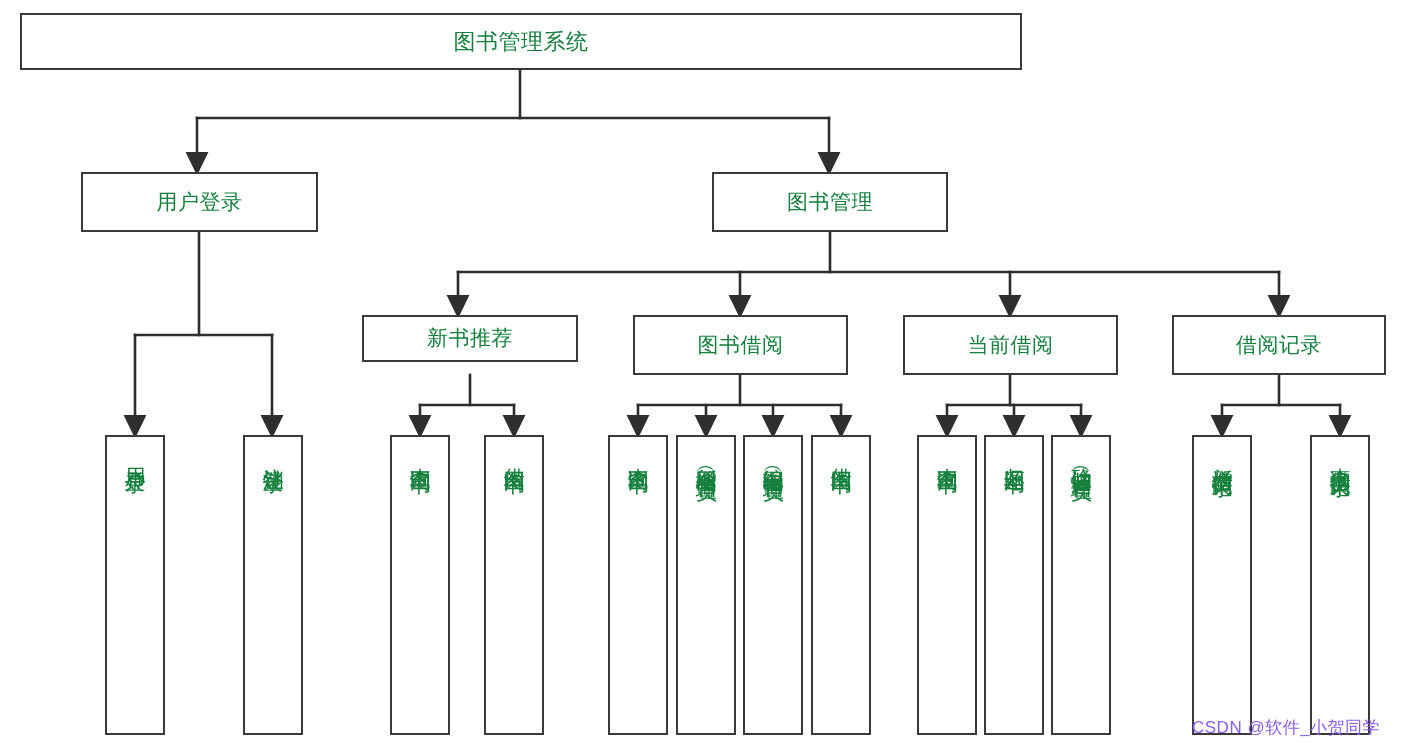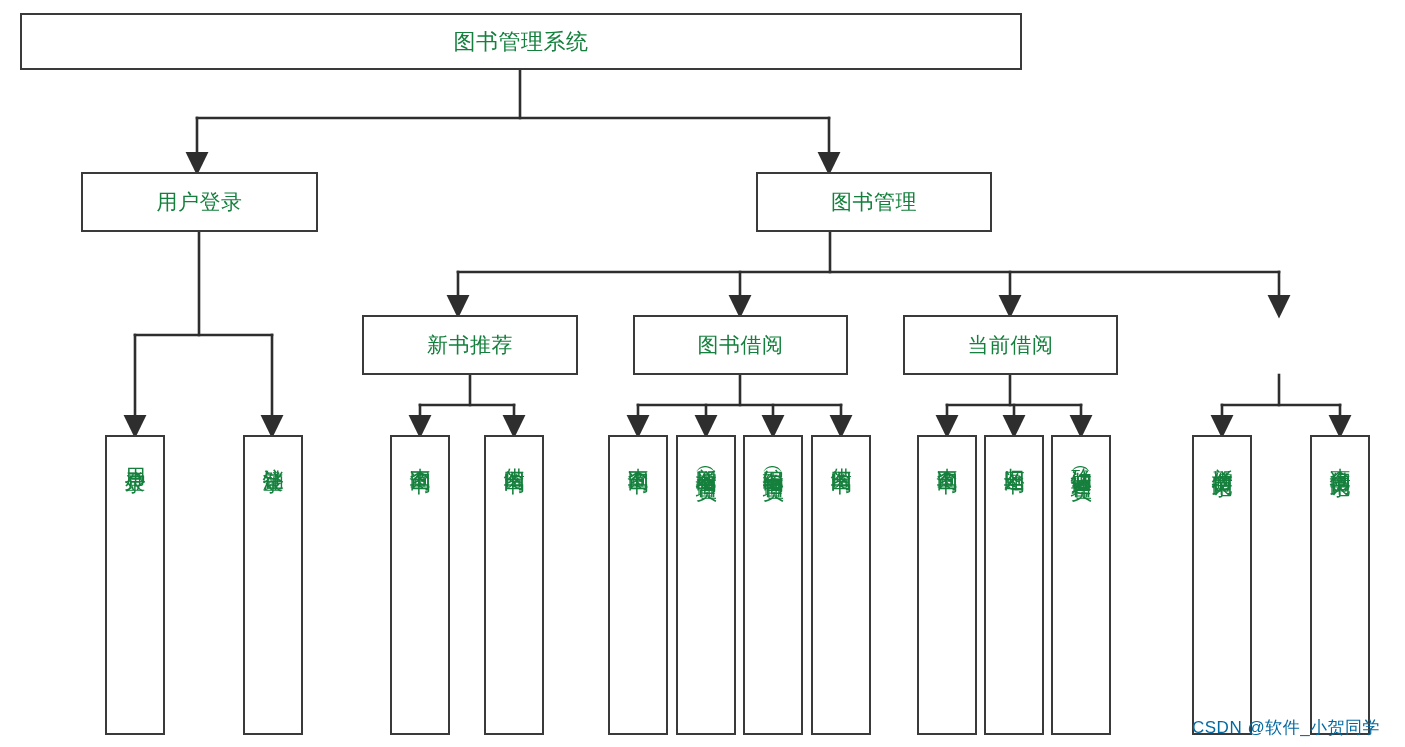--- a/index.html
+++ b/index.html
@@ -53,21 +53,21 @@
     font-size: 21px;
     line-height: 1.35;
     letter-spacing: 2px;
     white-space: normal;
     max-height: 100%;
   }
   .node.root .label { font-size: 22px; }
   .watermark {
     position: absolute;
     font-size: 17px;
-    color: #0369a1;
+    color: #8b5cf6;
     white-space: nowrap;
     letter-spacing: 0.5px;
   }
 </style>
 </head>
 <body>
 
 <div id="canvas">
   <svg class="wires" viewBox="0 0 1405 747">
     <defs>
@@ -112,32 +112,35 @@
       </g>
   </svg>
 
   <div class="node root" style="left: 20px; top: 13px; width: 1002px; height: 57px;">
     <span class="label">图书管理系统</span>
   </div>
 
   <div class="node" style="left: 81px; top: 172px; width: 237px; height: 60px;">
     <span class="label">用户登录</span>
   </div>
-  <div class="node" style="left: 712px; top: 172px; width: 236px; height: 60px; margin-left: 44px;">
+  <div class="node" style="left: 712px; top: 172px; width: 236px; height: 60px;">
     <span class="label">图书管理</span>
   </div>
 
-  <div class="node" style="left: 362px; top: 315px; width: 216px; height: 60px;">
+  <div class="node" style="left: 362px; top: 315px; width: 216px; height: 47px;">
     <span class="label">新书推荐</span>
   </div>
   <div class="node" style="left: 903px; top: 315px; width: 215px; height: 60px;">
     <span class="label">当前借阅</span>
   </div>
   <div class="node" style="left: 633px; top: 315px; width: 215px; height: 60px;">
     <span class="label">图书借阅</span>
+  </div>
+  <div class="node" style="left: 1172px; top: 315px; width: 214px; height: 60px;">
+    <span class="label">借阅记录</span>
   </div>
 
   <div class="node vertical" style="left: 105px; top: 435px; width: 60px; height: 300px;">
     <span class="label">用户登录</span>
   </div>
   <div class="node vertical" style="left: 243px; top: 435px; width: 60px; height: 300px;">
     <span class="label">注销登录</span>
   </div>
   <div class="node vertical" style="left: 390px; top: 435px; width: 60px; height: 300px;">
     <span class="label">查询图书</span>

